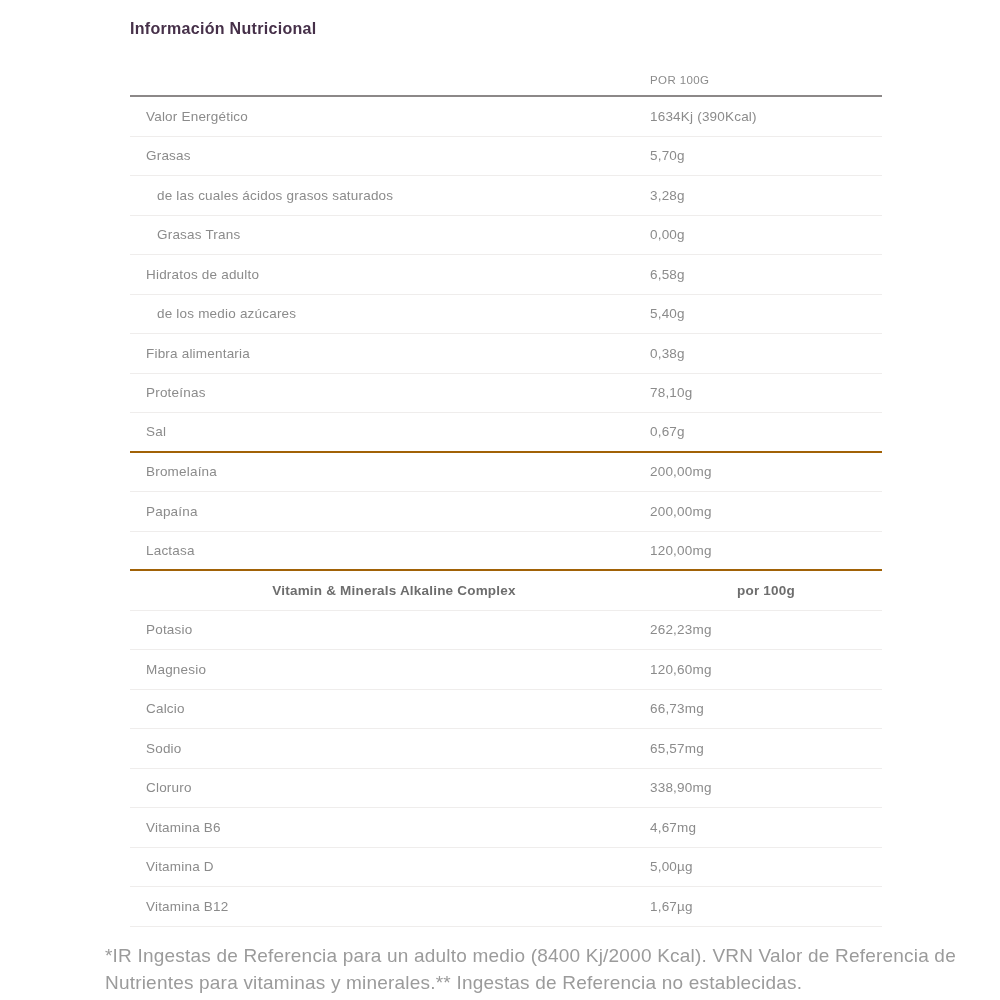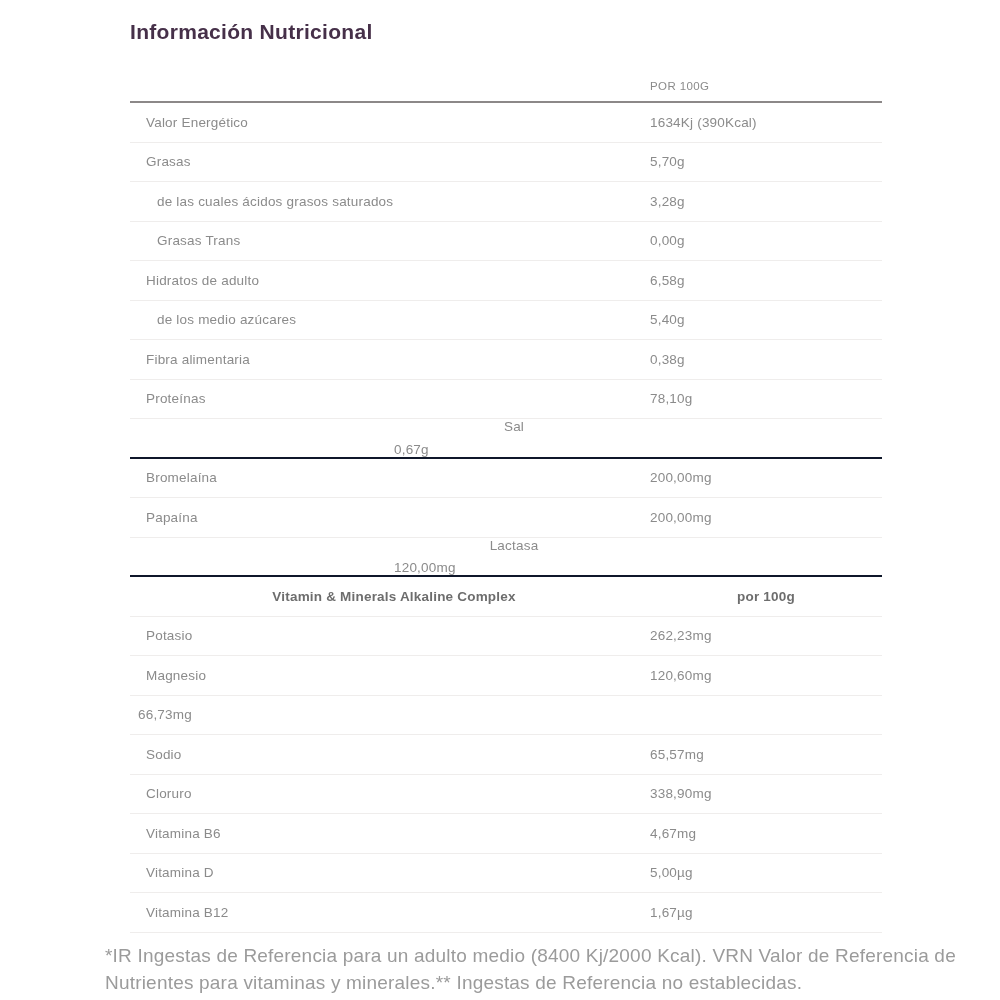--- a/index.html
+++ b/index.html
@@ -9,21 +9,21 @@
     color: #8b8b8b;
     position: relative;
   }
   .page {
     position: absolute;
     left: 130px;
     top: 20px;
     width: 752px;
   }
   .page-title {
-    font-size: 21px;
+    font-size: 16px;
     font-weight: bold;
     color: #463049;
     letter-spacing: 0.3px;
     margin-bottom: 22px;
   }
   .table {
     width: 752px;
   }
   .thead {
     display: flex;
@@ -50,21 +50,21 @@
     flex: 1;
     padding-left: 16px;
   }
   .row.indent .cell-label { padding-left: 27px; }
   .cell-value {
     width: 232px;
     flex: none;
     margin-left: 8px;
   }
   .row.bold { font-weight: bold; color: #6d6d6d; text-align: center; }
-  .row.section-end { border-bottom: 2px solid #0f172a; flex-direction: column; }
+  .row.section-end { border-bottom: 2px solid #a16207; }
   .footnote {
     position: absolute;
     left: 105px;
     top: 942px;
     width: 878px;
     font-size: 19px;
     line-height: 27px;
     letter-spacing: 0.2px;
     color: #9b9b9b;
   }
@@ -135,20 +135,21 @@
         </div>
         <div class="row">
           <span class="cell-label">Potasio</span>
           <span class="cell-value">262,23mg</span>
         </div>
         <div class="row">
           <span class="cell-label">Magnesio</span>
           <span class="cell-value">120,60mg</span>
         </div>
         <div class="row">
+          <span class="cell-label">Calcio</span>
           <span class="cell-value">66,73mg</span>
         </div>
         <div class="row">
           <span class="cell-label">Sodio</span>
           <span class="cell-value">65,57mg</span>
         </div>
         <div class="row">
           <span class="cell-label">Cloruro</span>
           <span class="cell-value">338,90mg</span>
         </div>

